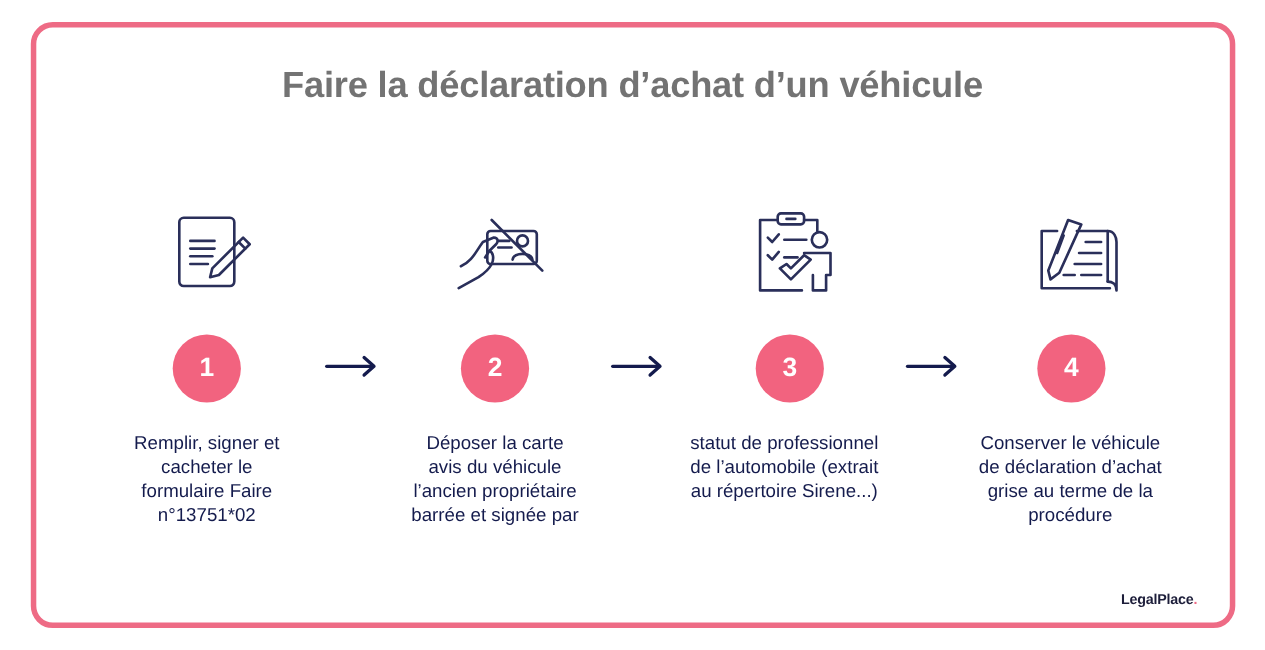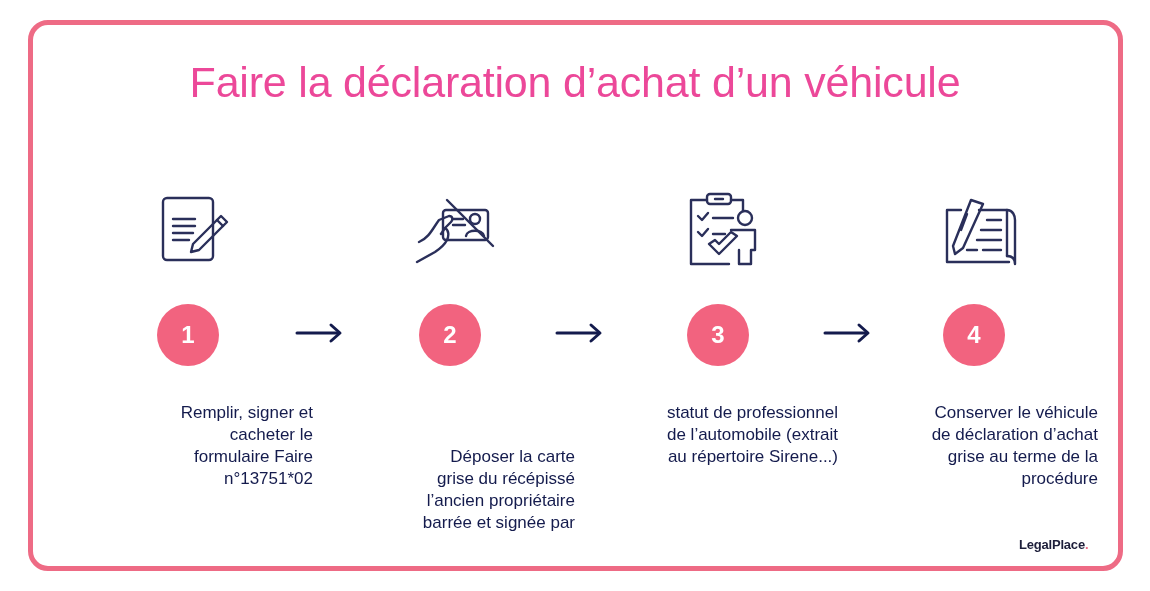--- a/index.html
+++ b/index.html
@@ -4,35 +4,35 @@
   <style>
     * { box-sizing: border-box; margin: 0; padding: 0; }
     html, body { width: 1150px; height: 591px; background: #ffffff; overflow: hidden; }
     body { position: relative; font-family: "Liberation Sans", "DejaVu Sans", sans-serif; color: #141b4d; }
     .frame {
       position: absolute; left: 28px; top: 20px; width: 1095px; height: 551px;
       border: 5px solid #ee6b85; border-radius: 20px; background: #fff;
     }
     .title {
       position: absolute; left: 0; top: 58px; width: 1150px; text-align: center;
-      font-size: 43px; font-weight: 400; color: #ec4899; letter-spacing: -0.2px;
+      font-size: 33px; font-weight: 700; color: #737373; letter-spacing: -0.2px;
     }
     .icon {
       position: absolute; top: 186px; width: 90px; height: 84px;
     }
     .icon svg { width: 100%; height: 100%; }
     .circle {
       position: absolute; top: 304px; width: 62px; height: 62px; border-radius: 50%;
       background: #f2637f; color: #fff; font-weight: 700; font-size: 24px;
       display: flex; align-items: center; justify-content: center;
     }
     .arrow { position: absolute; top: 322px; width: 48px; height: 22px; }
     .arrow svg { width: 100%; height: 100%; }
     .desc {
-      position: absolute; top: 402px; width: 250px; text-align: right;
+      position: absolute; top: 392px; width: 250px; text-align: center;
       font-size: 17px; line-height: 22px; font-weight: 400; color: #141b4d;
     }
     .desc span { display: block; }
     .logo {
       position: absolute; left: 1019px; top: 537px; font-size: 13px; font-weight: 700;
       color: #1d1e3a; letter-spacing: -0.2px;
     }
     .logo .dot { color: #ee6b85; }
   </style>
 </head>
@@ -121,23 +121,23 @@
       <path d="M36 3 L45 11 L36 19"></path>
   </svg>
 </div>
 
 <div class="desc" style="left:63px;">
   <span>Remplir, signer et</span>
   <span>cacheter le</span>
   <span>formulaire Faire</span>
   <span>n°13751*02</span>
 </div>
-<div class="desc" style="left:325px;margin-top:44px;">
+<div class="desc" style="left:325px;">
   <span>Déposer la carte</span>
-  <span>grise du récépissé</span>
+  <span>avis du véhicule</span>
   <span>l’ancien propriétaire</span>
   <span>barrée et signée par</span>
 </div>
 <div class="desc" style="left:588px;">
   <span>statut de professionnel</span>
   <span>de l’automobile (extrait</span>
   <span>au répertoire Sirene...)</span>
 </div>
 <div class="desc" style="left:848px;">
   <span>Conserver le véhicule</span>

